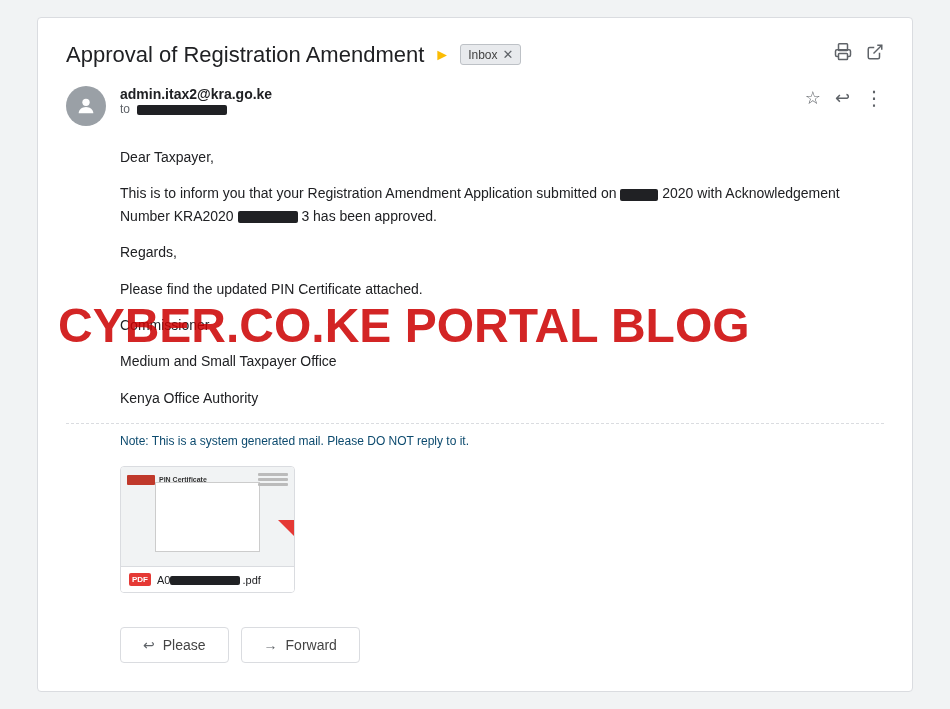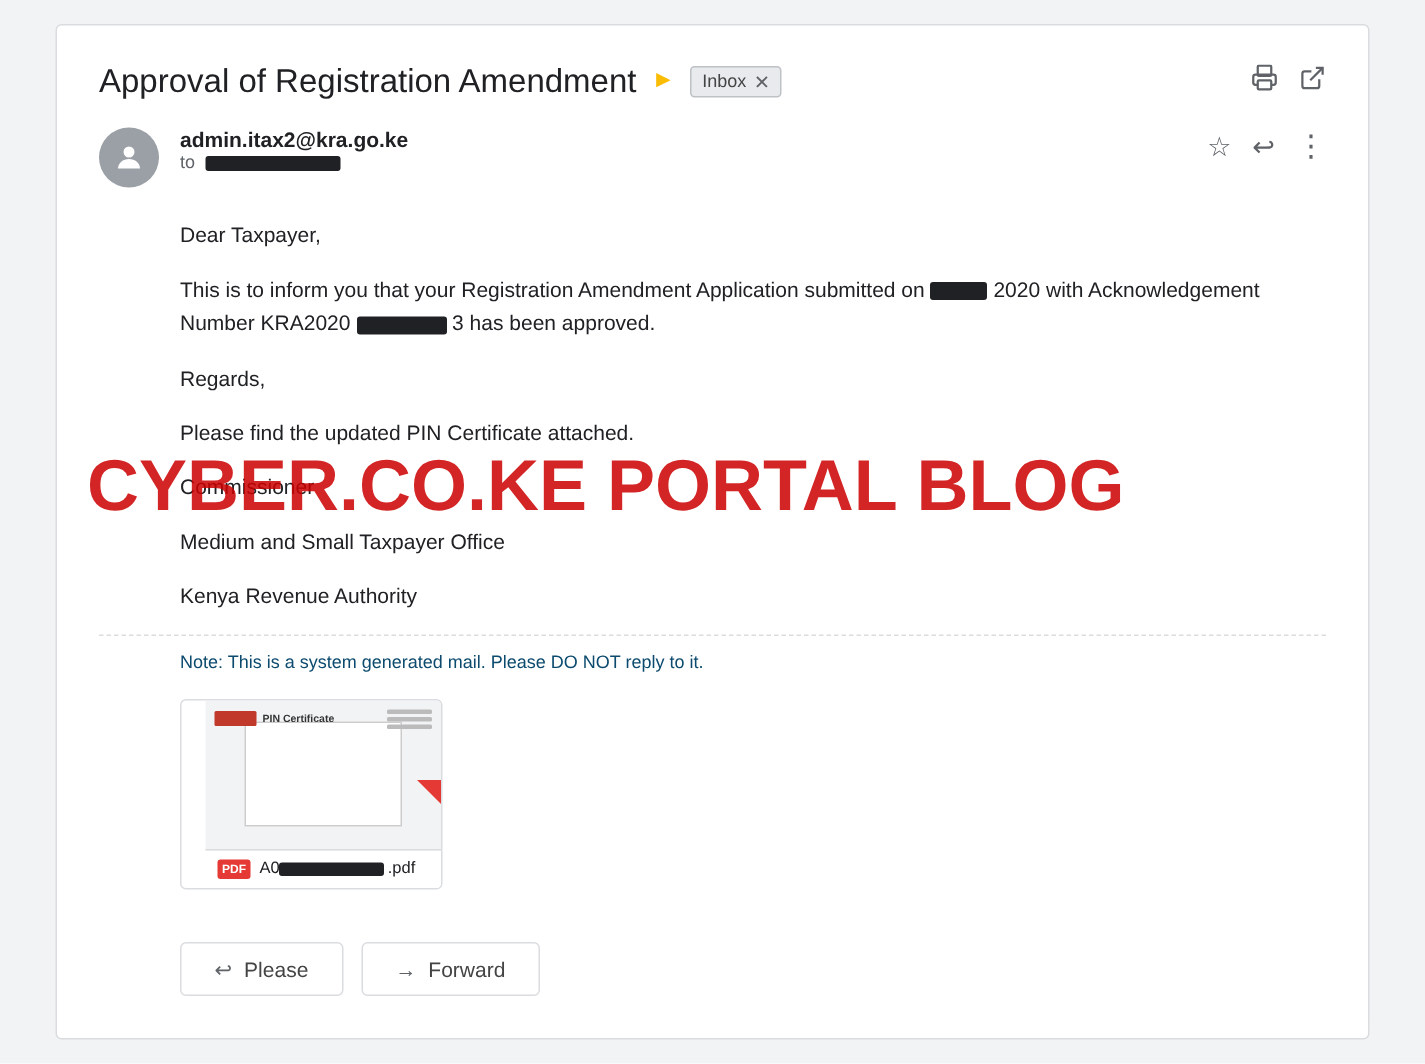--- a/index.html
+++ b/index.html
@@ -161,21 +161,20 @@
     .attachment-area {
       padding-left: 54px;
       margin-bottom: 30px;
     }
     .attachment-thumb {
       border: 1px solid #dadce0;
       border-radius: 4px;
       width: 175px;
       overflow: hidden;
       display: inline-block;
-      padding-left: 16px;
     }
     .attachment-preview {
       background: #f1f3f4;
       height: 100px;
       position: relative;
       display: flex;
       align-items: center;
       justify-content: center;
       border-bottom: 1px solid #dadce0;
     }
@@ -339,21 +338,21 @@
       <span>2020</span>
       <span>with Acknowledgement Number KRA2020</span>
       <span class="redacted-inline" style="width:60px;"></span>
       <span>3 has been approved.</span>
     </p>
     <p>Regards,</p>
 
     <p>Please find the updated PIN Certificate attached.</p>
     <p>Commissioner</p>
     <p>Medium and Small Taxpayer Office</p>
-    <p>Kenya Revenue Authority</p>
+    <p>Kenya Office Authority</p>
   </div>
 
   <div class="watermark">CYBER.CO.KE PORTAL BLOG</div>
 
   <hr class="divider">
 
   <div class="note-text">Note: This is a system generated mail. Please DO NOT reply to it.</div>
 
   <div class="attachment-area">
     <div class="attachment-thumb">

